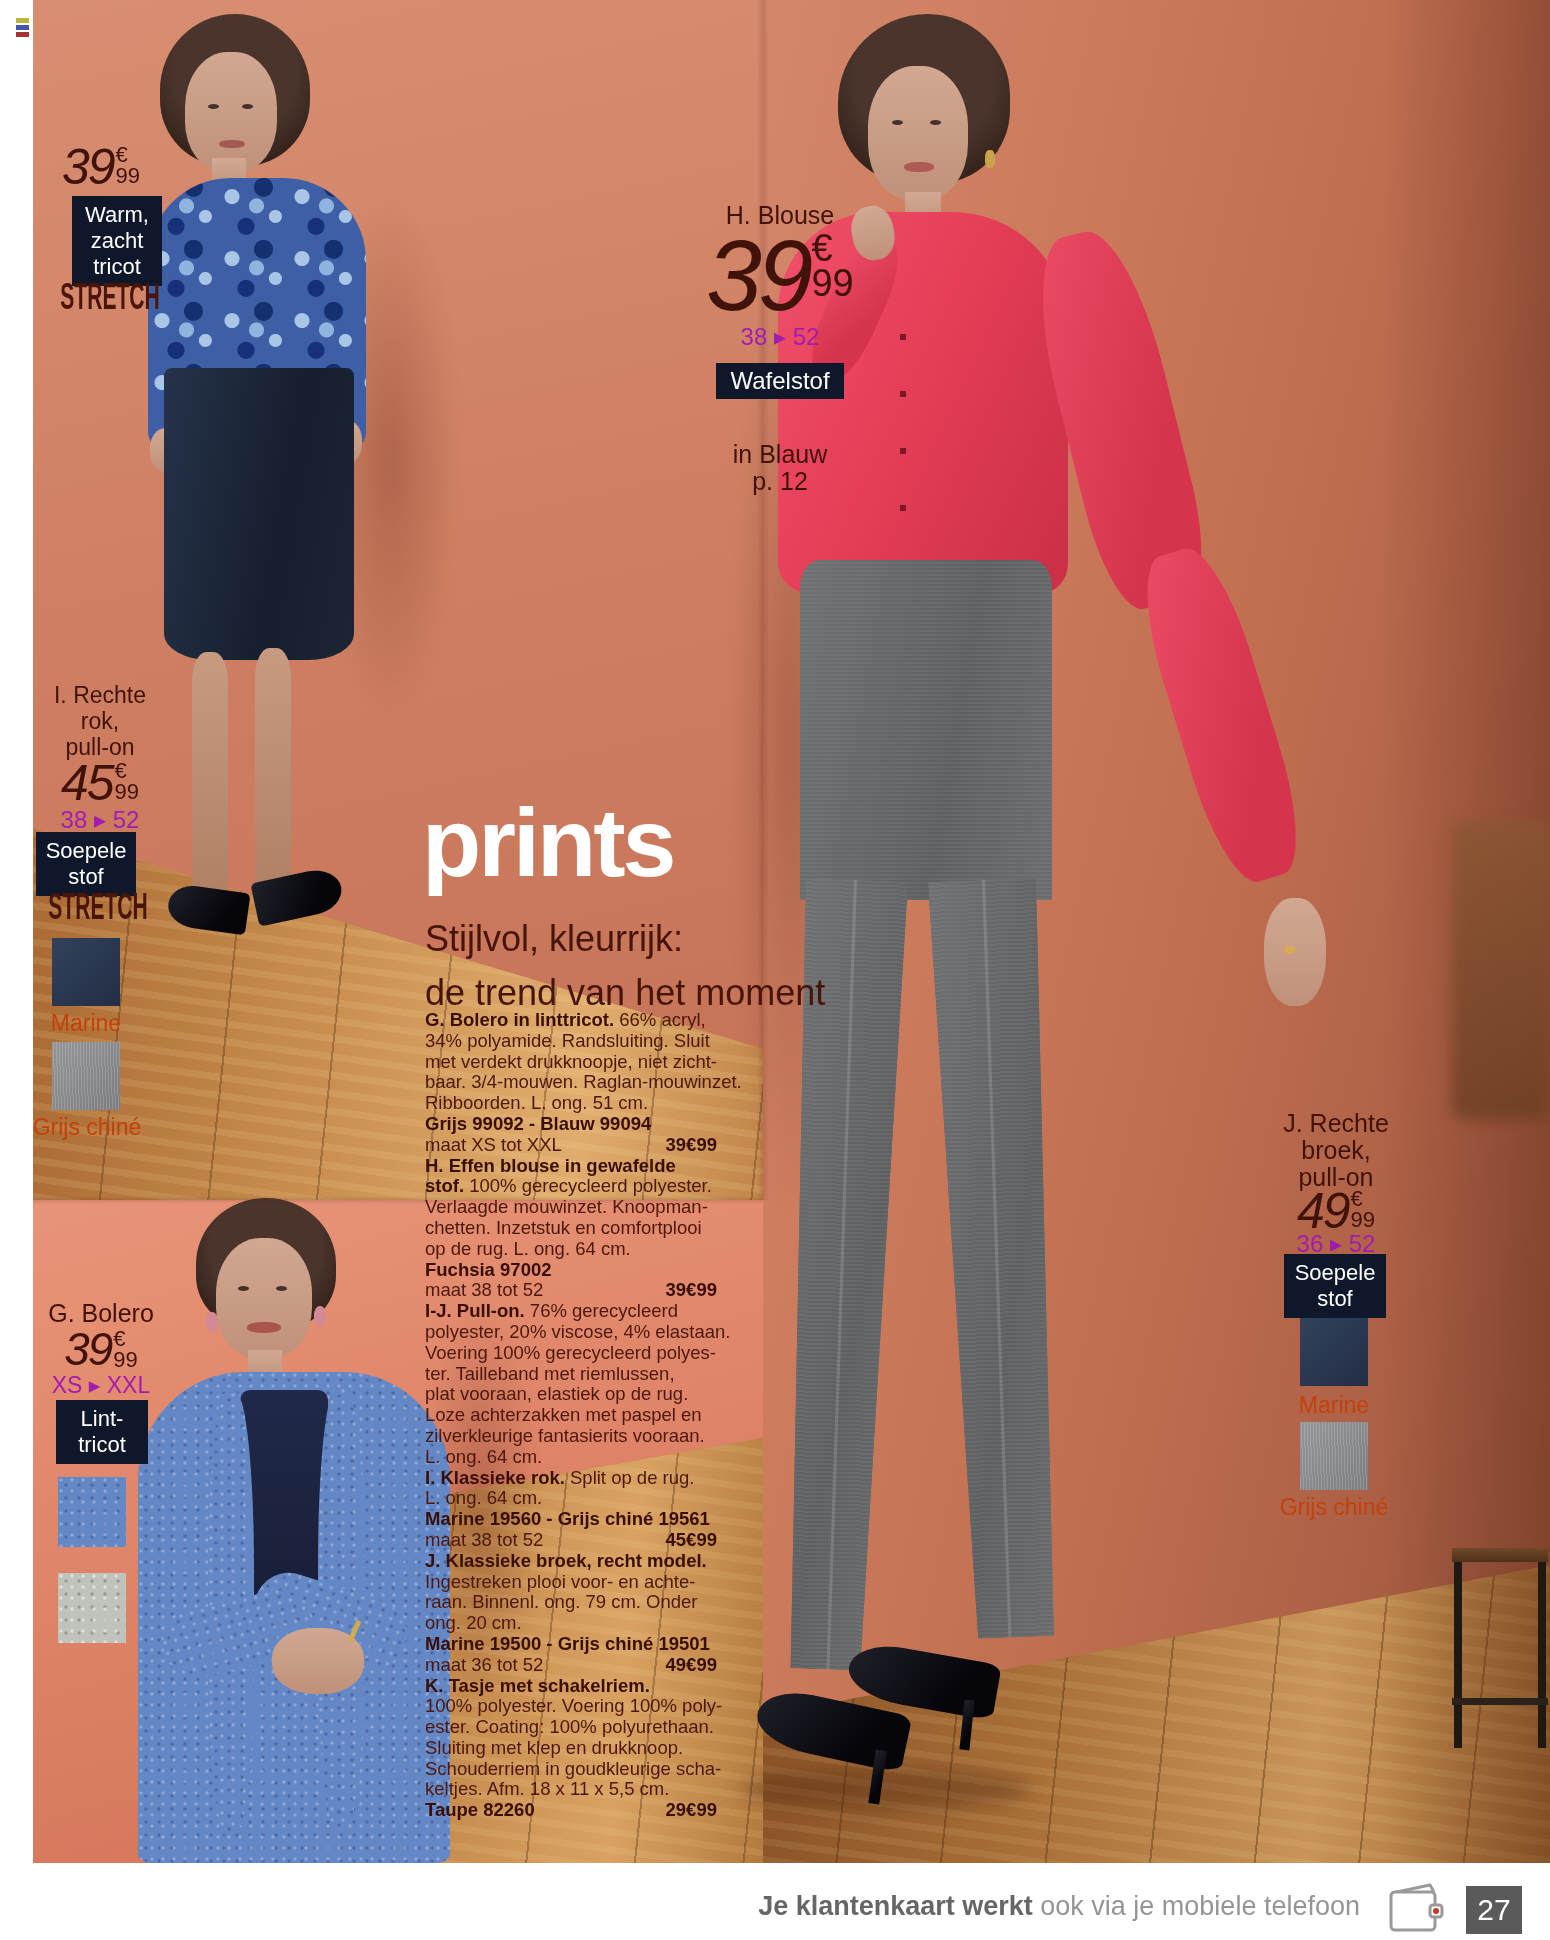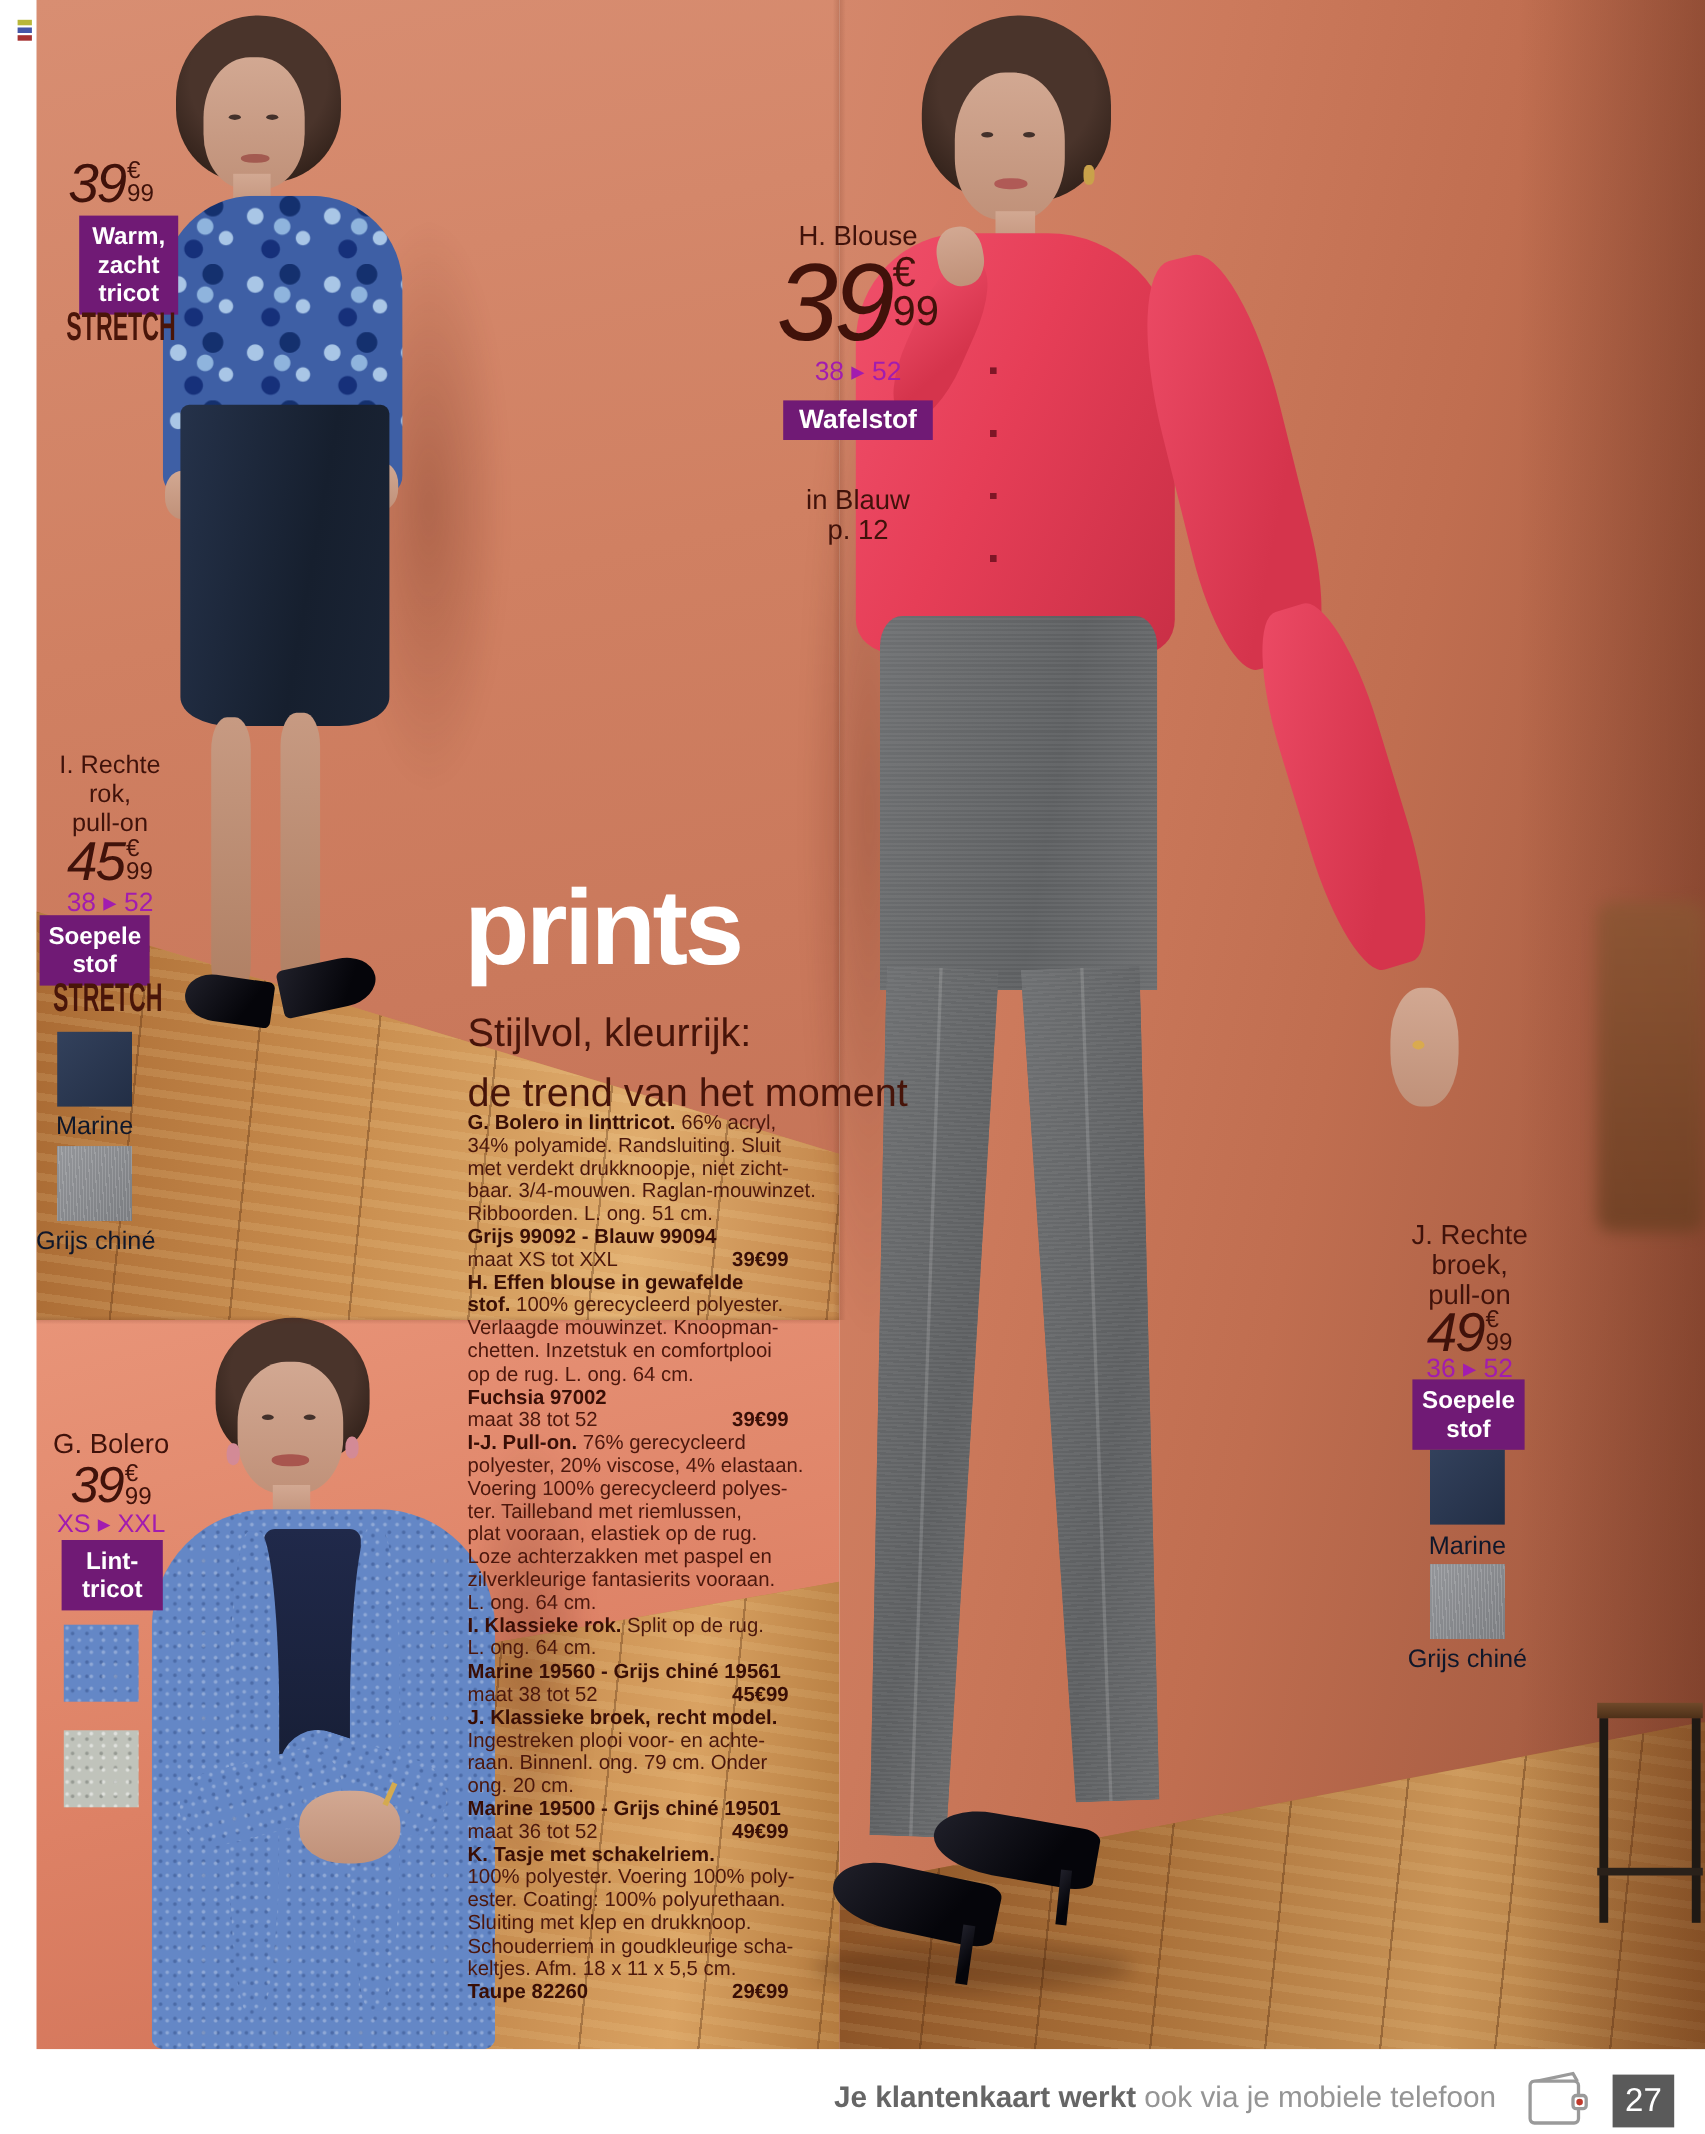--- a/index.html
+++ b/index.html
@@ -88,42 +88,42 @@
   .table-leg{position:absolute;width:8px;height:186px;top:14px;background:#1f1914;}
   .table-shelf{position:absolute;left:0;top:150px;width:96px;height:7px;background:#2a211a;}
   .blur-chair{left:1452px;top:820px;width:98px;height:300px;z-index:1;border-radius:14px;
     background:linear-gradient(#8a5633,#6b3f22);filter:blur(7px);opacity:.8;}
 
   
   .ovl{z-index:5;}
   .plabel{font-size:23px;line-height:26px;color:#40120a;text-align:center;}
   .plabel-lg{font-size:25px;line-height:27px;color:#40120a;text-align:center;}
   .sizes{font-size:24px;color:#a21caf;text-align:center;}
-  .badge{background:#701a75;color:#ffffff;font-weight:700;text-align:center;
+  .badge{background:#0f172a;color:#ffffff;font-weight:400;text-align:center;
          font-size:22px;line-height:26px;padding:6px 8px;}
   .stretch{font-weight:600;color:#491509;font-size:27px;text-align:center;
            transform:scaleX(.78) scaleY(1.35);transform-origin:center;}
   .price{display:flex;justify-content:center;align-items:flex-start;color:#40120a;}
   .pnum{font-size:50px;line-height:46px;letter-spacing:-2px;font-style:italic;}
   .psup{display:flex;flex-direction:column;align-items:flex-start;margin-left:2px;}
   .pcur{font-size:22px;line-height:21px;}
   .pdec{font-size:22px;line-height:21px;}
   .price-xl .pnum{font-size:100px;line-height:88px;letter-spacing:-4px;}
   .price-xl .pcur,.price-xl .pdec{font-size:38px;line-height:35px;}
   .swatch{width:68px;height:68px;}
   .swatch-marine{background:linear-gradient(135deg,#33415c,#222e45);}
   .swatch-grijs{background-color:#88898d;
     background-image:repeating-linear-gradient(88deg,rgba(255,255,255,.16) 0 1px,rgba(0,0,0,0) 1px 3px),
       linear-gradient(135deg,#94969a,#7b7d81);}
   .swatch-knit-grey{background-color:#c0c3bb;
     background-image:
       radial-gradient(circle at 3px 3px,rgba(255,255,255,.5) 1px,rgba(0,0,0,0) 2.2px),
       radial-gradient(circle at 8px 8px,rgba(70,75,70,.35) 1px,rgba(0,0,0,0) 2.2px);
     background-size:11px 11px,13px 13px;}
-  .swatch-label{font-size:23px;color:#0f172a;text-align:center;}
+  .swatch-label{font-size:23px;color:#c2410c;text-align:center;}
 
   .headline{color:#ffffff;font-weight:700;font-size:97px;line-height:94px;letter-spacing:-3px;}
   .subhead{color:#471409;font-size:36px;}
 
   .descr{left:425px;top:1010px;width:292px;z-index:5;}
   .dline{display:flex;justify-content:space-between;white-space:nowrap;
          font-size:18.5px;line-height:20.8px;color:#4c170c;}
   .dline b{color:#390e05;}
   .dprice{font-weight:700;color:#390e05;margin-left:8px;}
 

